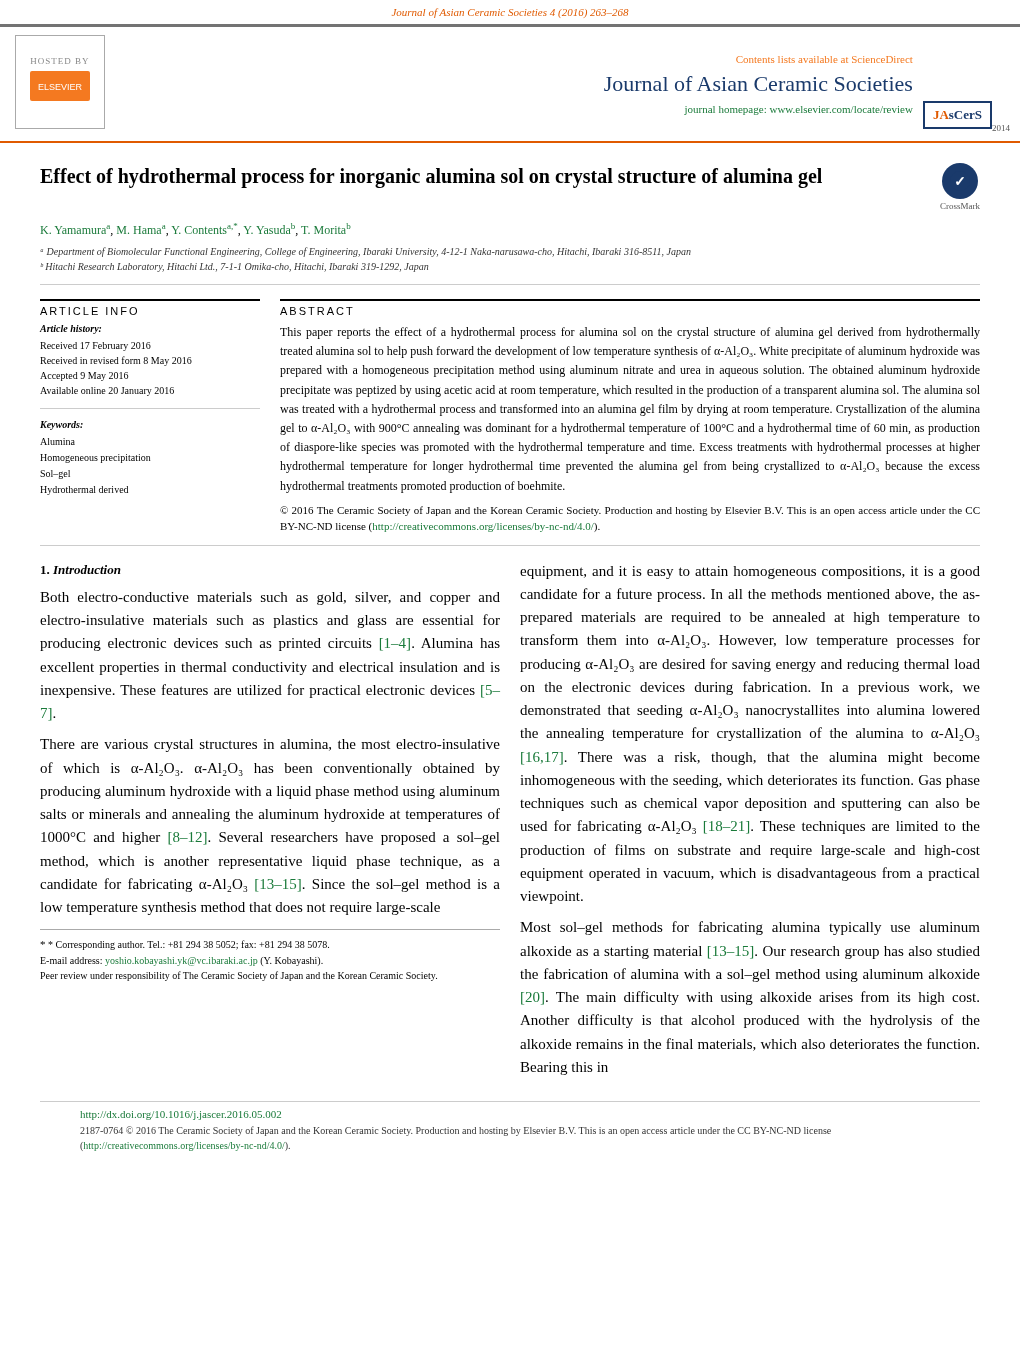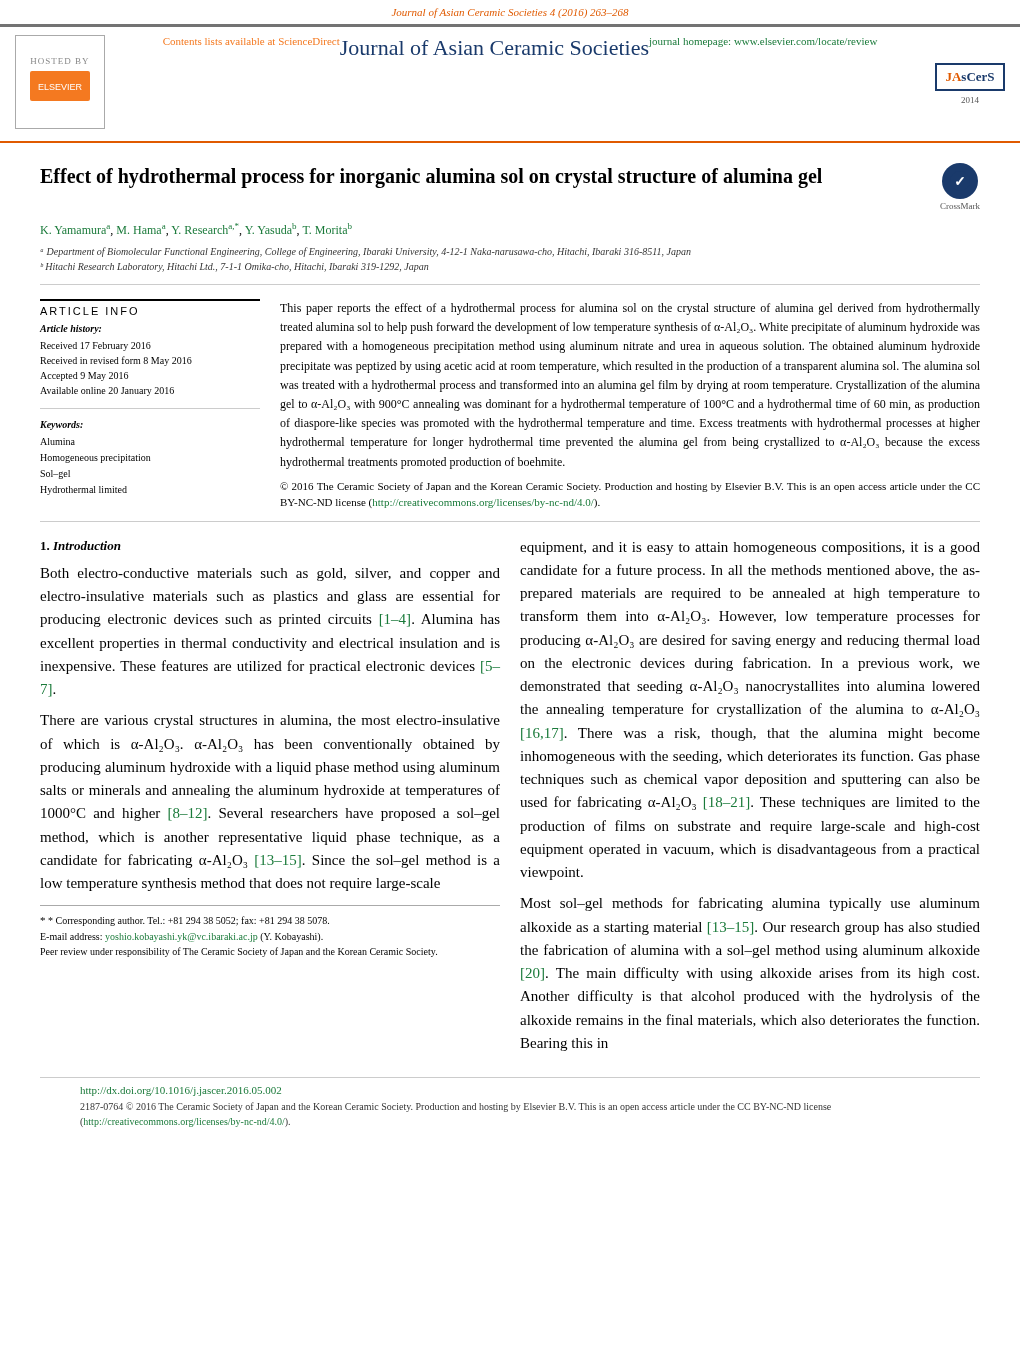--- a/index.html
+++ b/index.html
@@ -48,21 +48,22 @@
       padding: 20px 8px;
       font-size: 10px;
       text-align: center;
       color: #555;
       margin-bottom: 4px;
       width: 90px;
     }
     .header-center {
       flex: 1;
       display: flex;
-      align-items: flex-start;
+      flex-direction: column;
+      align-items: flex-end;
       justify-content: center;
     }
     .sciencedirect-link {
       font-size: 11px;
       color: #555;
       margin-bottom: 6px;
     }
     .sciencedirect-link span {
       color: #f47920;
     }
@@ -75,22 +76,22 @@
     }
     .journal-homepage {
       font-size: 11px;
       color: #555;
     }
     .journal-homepage span {
       color: #1a7a3a;
     }
     .header-right {
       display: flex;
-      flex-direction: column;
-      align-items: center;
+      flex-direction: row;
+      align-items: flex-end;
       justify-content: center;
       min-width: 80px;
     }
     .jascer-badge {
       border: 2px solid #1a3a6b;
       padding: 4px 8px;
       text-align: center;
       font-size: 13px;
       font-weight: bold;
       color: #1a3a6b;
@@ -344,21 +345,21 @@
             <text x="11" y="16" text-anchor="middle" fill="white" font-size="14" font-family="serif">✓</text>
           </svg>
         </div>
         <div class="crossmark-label">CrossMark</div>
       </div>
     </div>
 
     <div class="authors-line">
       <span style="color:#1a7a3a;">K. Yamamura</span><sup>a</sup>,
       <span style="color:#1a7a3a;">M. Hama</span><sup>a</sup>,
-      <span style="color:#1a7a3a;">Y. Research</span><sup>a,*</sup>,
+      <span style="color:#1a7a3a;">Y. Contents</span><sup>a,*</sup>,
       <span style="color:#1a7a3a;">Y. Yasuda</span><sup>b</sup>,
       <span style="color:#1a7a3a;">T. Morita</span><sup>b</sup>
     </div>
 
     <div class="affiliations">
       <div>ᵃ Department of Biomolecular Functional Engineering, College of Engineering, Ibaraki University, 4-12-1 Naka-narusawa-cho, Hitachi, Ibaraki 316-8511, Japan</div>
       <div>ᵇ Hitachi Research Laboratory, Hitachi Ltd., 7-1-1 Omika-cho, Hitachi, Ibaraki 319-1292, Japan</div>
     </div>
 
     <hr class="section-divider">
@@ -371,24 +372,25 @@
           <div class="info-row">Received 17 February 2016</div>
           <div class="info-row">Received in revised form 8 May 2016</div>
           <div class="info-row">Accepted 9 May 2016</div>
           <div class="info-row">Available online 20 January 2016</div>
         </div>
         <div class="keywords-block">
           <div class="info-sub-header">Keywords:</div>
           <div class="keyword-item">Alumina</div>
           <div class="keyword-item">Homogeneous precipitation</div>
           <div class="keyword-item">Sol–gel</div>
-          <div class="keyword-item">Hydrothermal limited</div>
+          <div class="keyword-item">Hydrothermal derived</div>
         </div>
       </div>
       <div class="col-right">
+        <div class="section-header">ABSTRACT</div>
         <div class="abstract-text">This paper reports the effect of a hydrothermal process for alumina sol on the crystal structure of alumina gel derived from hydrothermally treated alumina sol to help push forward the development of low temperature synthesis of α-Al₂O₃. White precipitate of aluminum hydroxide was prepared with a homogeneous precipitation method using aluminum nitrate and urea in aqueous solution. The obtained aluminum hydroxide precipitate was peptized by using acetic acid at room temperature, which resulted in the production of a transparent alumina sol. The alumina sol was treated with a hydrothermal process and transformed into an alumina gel film by drying at room temperature. Crystallization of the alumina gel to α-Al₂O₃ with 900°C annealing was dominant for a hydrothermal temperature of 100°C and a hydrothermal time of 60 min, as production of diaspore-like species was promoted with the hydrothermal temperature and time. Excess treatments with hydrothermal processes at higher hydrothermal temperature for longer hydrothermal time prevented the alumina gel from being crystallized to α-Al₂O₃ because the excess hydrothermal treatments promoted production of boehmite.</div>
         <div class="copyright-line">
           © 2016 The Ceramic Society of Japan and the Korean Ceramic Society. Production and hosting by Elsevier B.V. This is an open access article under the CC BY-NC-ND license (<span class="link-color">http://creativecommons.org/licenses/by-nc-nd/4.0/</span>).
         </div>
       </div>
     </div>
 
     <hr class="section-divider">
 
     <div class="main-body">

